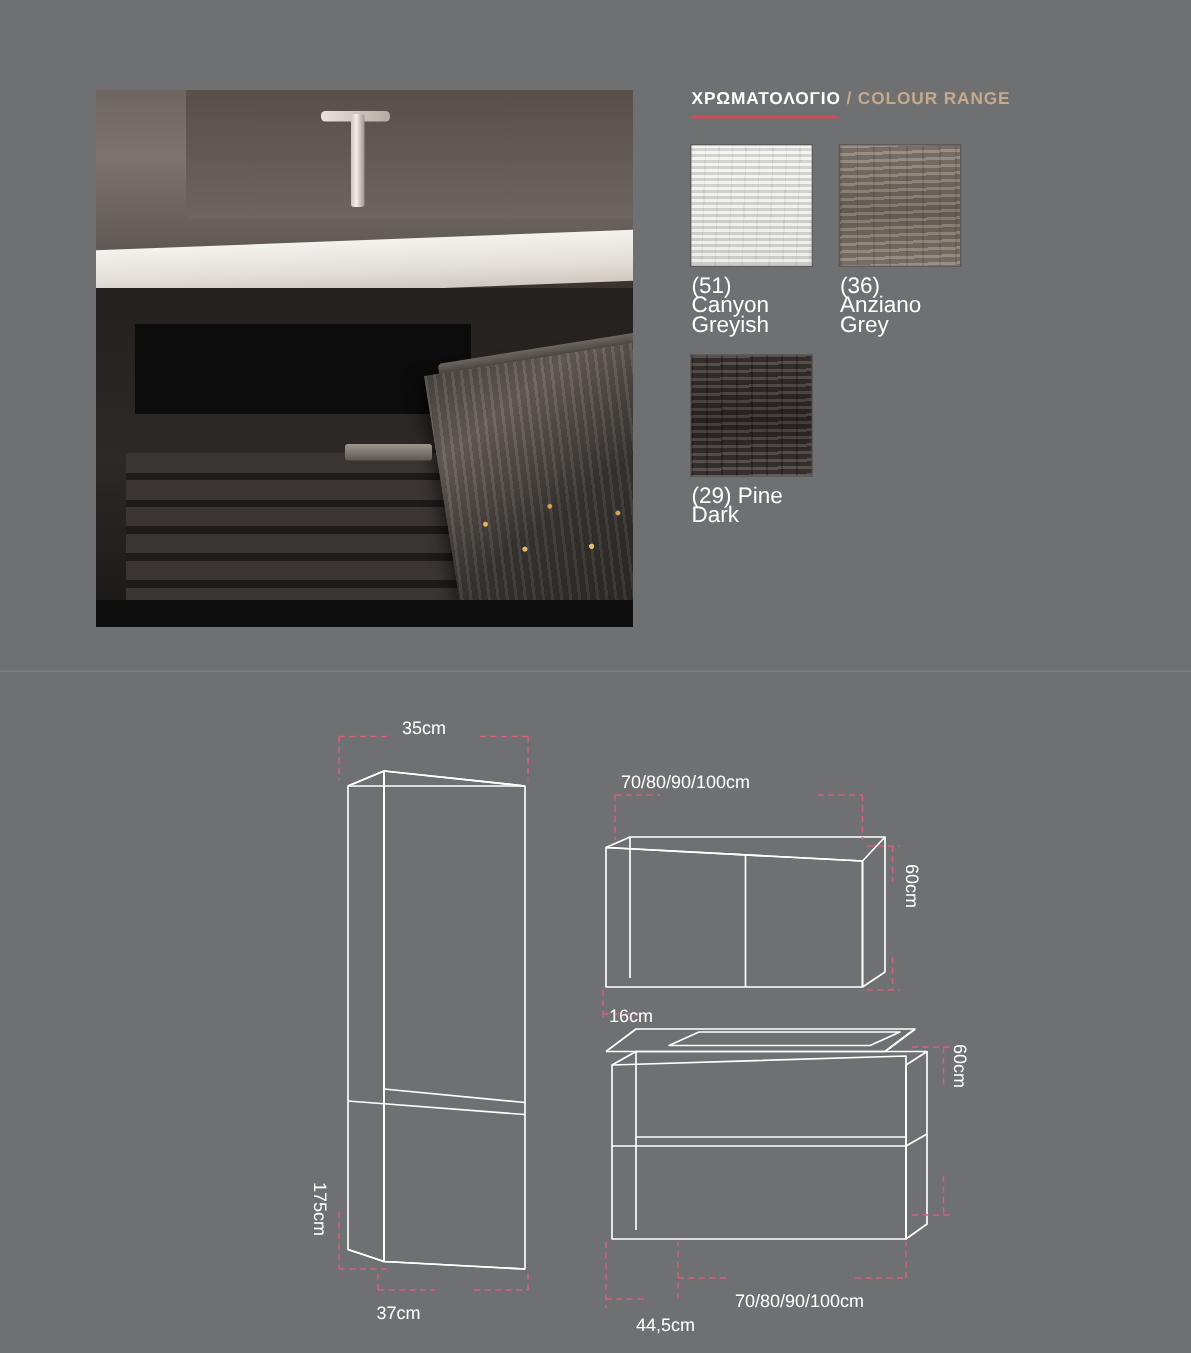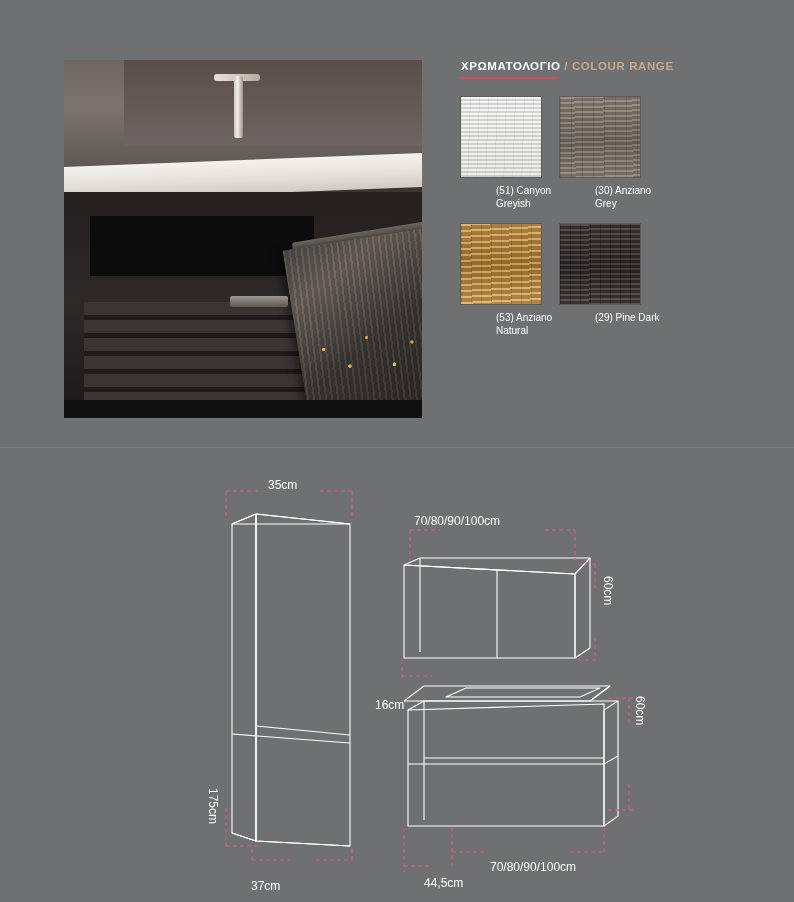--- a/index.html
+++ b/index.html
@@ -99,21 +99,21 @@
   .cr-underline{
     width:97px;height:2px;background:#d04a5a;margin-bottom:18px;
   }
   .swatch-grid{display:flex;flex-wrap:wrap;gap:0;}
   .swatch-cell{width:99px;margin-bottom:14px;}
   .swatch{
     width:80px;height:80px;display:block;
     box-shadow:0 0 0 1px rgba(0,0,0,.18);
   }
   .swatch-label{
-    font-size:10px;line-height:13px;color:#ffffff;margin-top:7px;width:78px;margin-left:35px;
+    font-size:15px;line-height:13px;color:#ffffff;margin-top:7px;width:78px;
   }
 
   
   .sw-51{
     background:
       repeating-linear-gradient(180deg, rgba(255,255,255,.55) 0 2px, rgba(190,190,186,.5) 2px 4px),
       repeating-linear-gradient(92deg, rgba(120,120,116,.22) 0 1px, transparent 1px 9px),
       linear-gradient(180deg,#e9e9e6,#d8d8d3);
   }
   .sw-52{
@@ -186,25 +186,21 @@
     </div>
     <div class="cr-underline"></div>
 
     <div class="swatch-grid">
       <div class="swatch-cell">
         <span class="swatch sw-51"></span>
         <div class="swatch-label">(51) Canyon Greyish</div>
       </div>
       <div class="swatch-cell">
         <span class="swatch sw-52"></span>
-        <div class="swatch-label">(30) Anziano Grey</div>
-      </div>
-      <div class="swatch-cell">
-        <span class="swatch sw-53"></span>
-        <div class="swatch-label">(53) Anziano Natural</div>
+        <div class="swatch-label">(36) Anziano Grey</div>
       </div>
       <div class="swatch-cell">
         <span class="swatch sw-55"></span>
         <div class="swatch-label">(29) Pine Dark</div>
       </div>
     </div>
   </div>
 
   <div class="divider"></div>
 
@@ -286,24 +282,24 @@
         <line x1="404" y1="418" x2="432" y2="418"></line>
         <line x1="452" y1="418" x2="452" y2="380"></line>
         <line x1="452" y1="404" x2="484" y2="404"></line>
         <line x1="604" y1="404" x2="604" y2="380"></line>
         <line x1="570" y1="404" x2="604" y2="404"></line>
       </g>
     </svg>
 
     <div class="dim" style="left:268px;top:30px;">35cm</div>
     <div class="dim vert" style="left:206px;top:340px;">175cm</div>
-    <div class="dim" style="left:251px;top:431px;text-align:right;">37cm</div>
+    <div class="dim" style="left:251px;top:420px;text-align:right;">37cm</div>
 
     <div class="dim" style="left:414px;top:66px;">70/80/90/100cm</div>
     <div class="dim vert" style="left:601px;top:128px;">60cm</div>
-    <div class="dim" style="left:375px;top:222px;margin-top:28px;">16cm</div>
+    <div class="dim" style="left:406px;top:222px;">16cm</div>
 
     <div class="dim vert" style="left:633px;top:248px;">60cm</div>
     <div class="dim" style="left:490px;top:412px;">70/80/90/100cm</div>
     <div class="dim" style="left:424px;top:428px;">44,5cm</div>
 
   </div>
 </div>
 
 </body></html>

